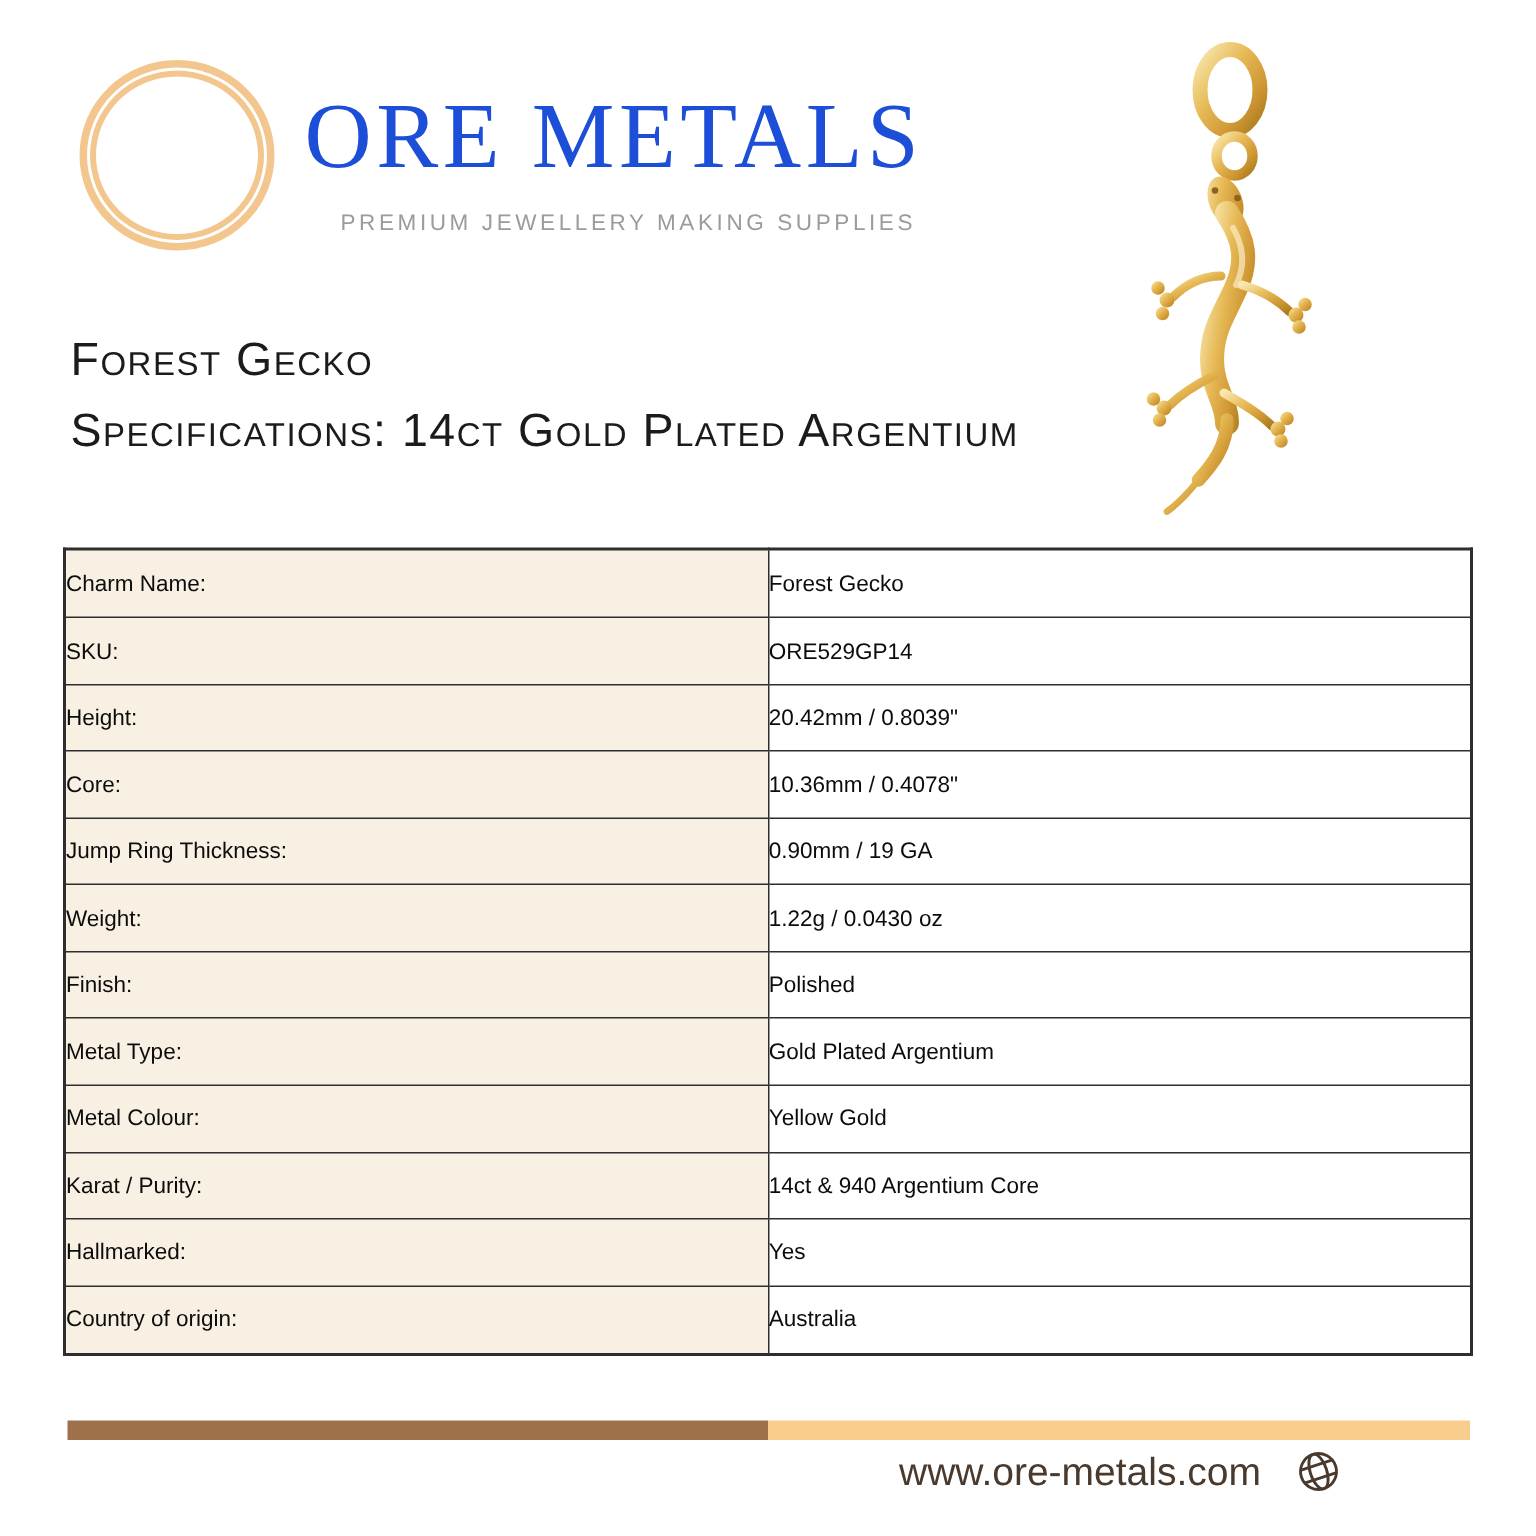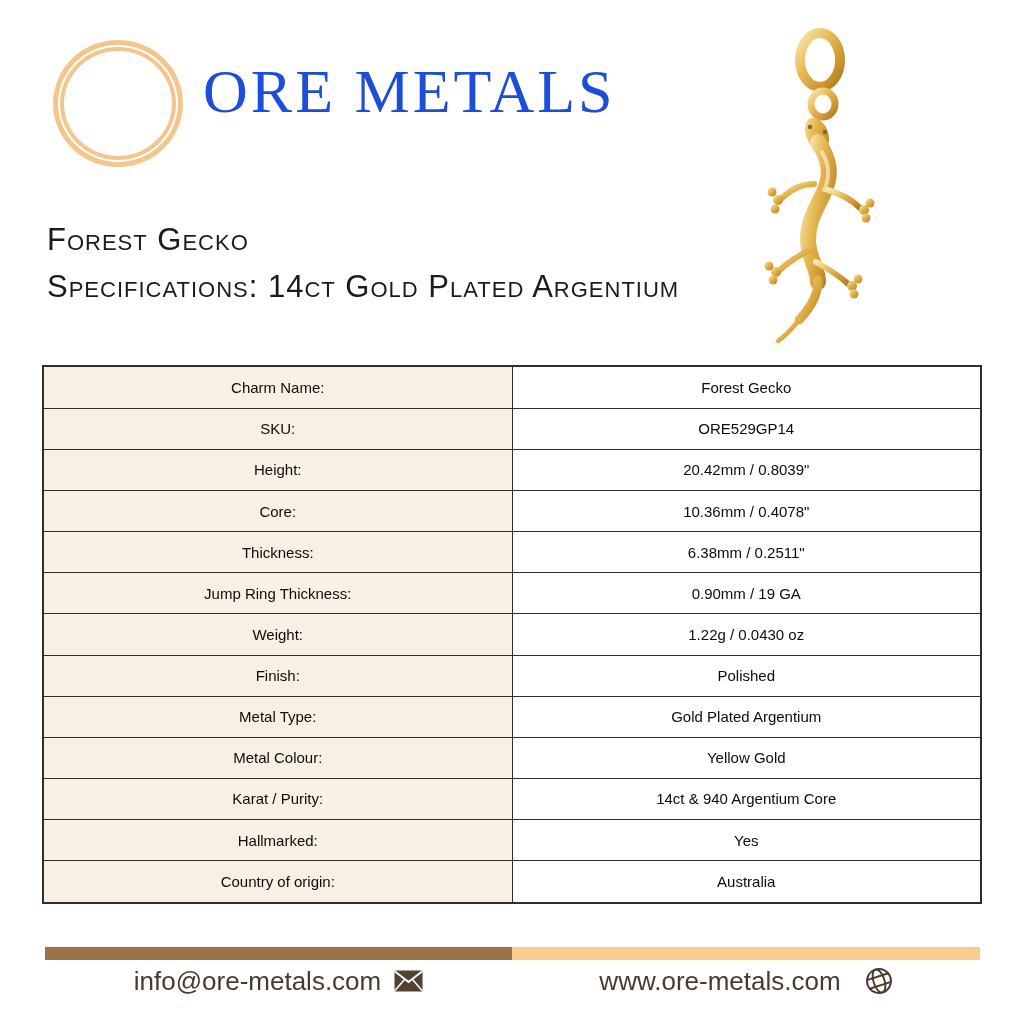--- a/index.html
+++ b/index.html
@@ -22,21 +22,21 @@
   
   .product-title{position:absolute;left:47px;top:222px;font-size:31px;
         font-variant:small-caps;letter-spacing:1px;color:#1b1b1b;white-space:nowrap;}
   .product-subtitle{position:absolute;left:47px;top:269px;font-size:31px;
         font-variant:small-caps;letter-spacing:1px;color:#1b1b1b;white-space:nowrap;}
 
   
   .spec-table{position:absolute;left:42px;top:365px;width:940px;height:539px;
         border-collapse:collapse;table-layout:fixed;border:2px solid #2e2e2e;}
   .spec-table td{border:1.6px solid #2e2e2e;font-size:15px;color:#0c0c0c;
-        text-align:center;vertical-align:middle;padding:0;}
+        text-align:left;vertical-align:middle;padding:0;}
   .spec-table td.label-cell{background:#F8F1E3;}
   .spec-table td.value-cell{background:#ffffff;}
 
   
   .divider{position:absolute;left:45px;top:947px;width:935px;height:13px;display:flex;}
   .divider-left{width:467px;background:#9E714A;}
   .divider-right{flex:1;background:#F8CD8C;}
   .contact{position:absolute;top:962px;height:38px;display:flex;align-items:center;
         justify-content:center;gap:13px;color:#4A3A2E;font-size:26px;white-space:nowrap;}
   .contact-email{left:45px;width:467px;}
@@ -46,20 +46,21 @@
 </head>
 <body>
 
 <div class="page">
 
   <div class="logo">
     <div class="ring-outer"></div>
     <div class="ring-inner"></div>
   </div>
   <div class="brand-name">ORE METALS</div>
+  <div class="brand-tagline">PREMIUM JEWELLERY MAKING SUPPLIES</div>
 
   <div class="charm">
     <svg width="160" height="330" viewBox="0 0 160 330">
       <defs>
         <linearGradient id="goldGrad" x1="0" y1="0" x2="1" y2="1">
           <stop offset="0%" stop-color="#F9E7AE"></stop>
           <stop offset="40%" stop-color="#E6B955"></stop>
           <stop offset="75%" stop-color="#CE9632"></stop>
           <stop offset="100%" stop-color="#A87A1E"></stop>
         </linearGradient>
@@ -114,24 +115,20 @@
       </tr>
       <tr>
         <td class="label-cell">Height:</td>
         <td class="value-cell">20.42mm / 0.8039"</td>
       </tr>
       <tr>
         <td class="label-cell">Core:</td>
         <td class="value-cell">10.36mm / 0.4078"</td>
       </tr>
       <tr>
-        <td class="label-cell">Thickness:</td>
-        <td class="value-cell">6.38mm / 0.2511"</td>
-      </tr>
-      <tr>
         <td class="label-cell">Jump Ring Thickness:</td>
         <td class="value-cell">0.90mm / 19 GA</td>
       </tr>
       <tr>
         <td class="label-cell">Weight:</td>
         <td class="value-cell">1.22g / 0.0430 oz</td>
       </tr>
       <tr>
         <td class="label-cell">Finish:</td>
         <td class="value-cell">Polished</td>
@@ -157,30 +154,20 @@
         <td class="value-cell">Australia</td>
       </tr>
     </tbody>
   </table>
 
   <div class="divider">
     <div class="divider-left"></div>
     <div class="divider-right"></div>
   </div>
 
-  <div class="contact contact-email">
-    <span>info@ore-metals.com</span>
-    <span class="icon-box">
-      <svg width="29" height="22" viewBox="0 0 29 22">
-        <rect x="0.5" y="0.5" width="28" height="21" rx="1.5" fill="#54412F"></rect>
-        <path d="M1 1.5 L14.5 12 L28 1.5" fill="none" stroke="#ffffff" stroke-width="2"></path>
-        <path d="M1 20.5 L10.5 9.5 M28 20.5 L18.5 9.5" fill="none" stroke="#ffffff" stroke-width="1.6"></path>
-      </svg>
-    </span>
-  </div>
 
   <div class="contact contact-web">
     <span>www.ore-metals.com</span>
     <span class="icon-box">
       <svg width="28" height="28" viewBox="0 0 28 28" fill="none" stroke="#4A3A2E" stroke-width="1.9">
         <g transform="rotate(-18 14 14)">
           <circle cx="14" cy="14" r="12"></circle>
           <ellipse cx="14" cy="14" rx="5.5" ry="12"></ellipse>
           <path d="M2.8 9.5 H25.2 M2.8 18.5 H25.2"></path>
         </g>

